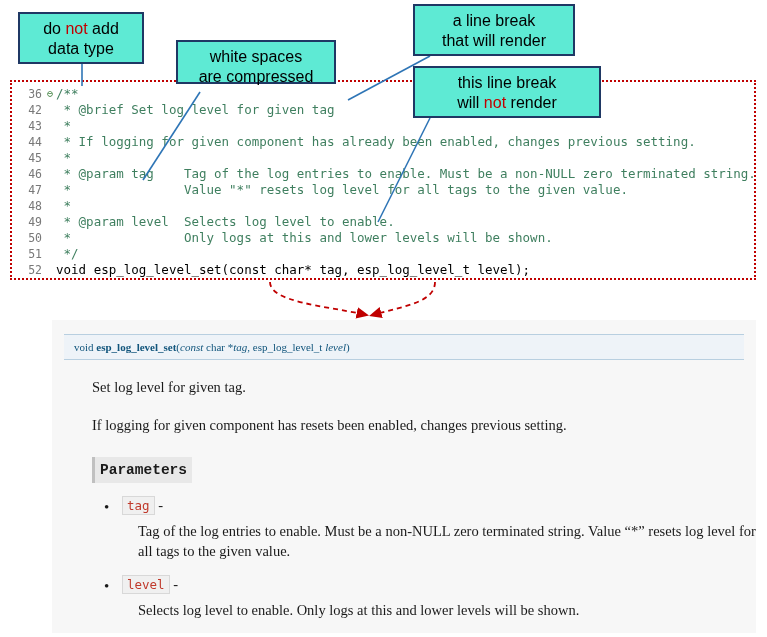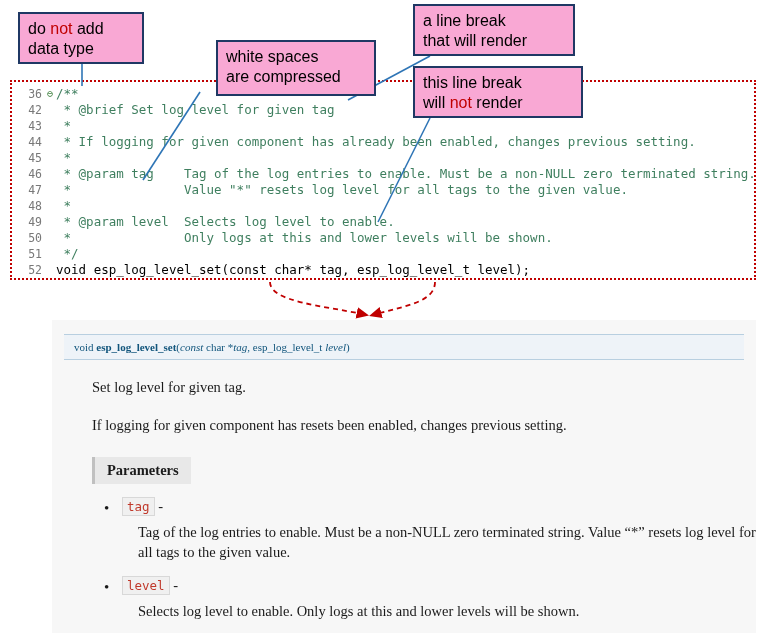--- a/index.html
+++ b/index.html
@@ -12,36 +12,37 @@
     height: 637px;
     position: relative;
     font-family: "Liberation Sans", sans-serif;
     overflow: hidden;
   }
 
   
   .callout {
     position: absolute;
     border: 2px solid #1f3864;
-    background: #f9a8d4;
+    background: #5eead4;
     color: #000000;
     font-size: 16px;
     line-height: 1.25;
+    text-align: center;
     padding: 5px 8px;
     box-sizing: border-box;
     z-index: 5;
   }
   .callout .hl {
     color: #c00000;
   }
 
   #callout-datatype { left: 18px;  top: 12px;  width: 126px; height: 52px; }
-  #callout-spaces   { left: 176px; top: 40px;  width: 160px; height: 56px; margin-left: 40px; }
+  #callout-spaces   { left: 176px; top: 40px;  width: 160px; height: 44px; }
   #callout-break-render     { left: 413px; top: 4px;  width: 162px; height: 52px; }
-  #callout-break-not-render { left: 413px; top: 66px; width: 170px; height: 52px; }
+  #callout-break-not-render { left: 413px; top: 66px; width: 188px; height: 52px; }
 
   
   .conn {
     position: absolute;
     z-index: 4;
     pointer-events: none;
   }
 
   
   #code-panel {
@@ -130,25 +131,25 @@
     color: #1a1a1a;
     font-family: "Liberation Serif", serif;
     line-height: 1.35;
     max-width: 640px;
   }
   #params-header {
     margin: 22px 0 0 40px;
     display: inline-block;
     background: #e8e8e8;
     border-left: 3px solid #c0c0c0;
-    padding: 5px 12px;
+    padding: 5px 5px;
     font-size: 14.5px;
     font-weight: bold;
     color: #1a1a1a;
-    font-family: Liberation Serif, serif;
+    font-family: Liberation Mono, monospace;
   }
   .param-item {
     margin: 14px 0 0 70px;
     font-family: "Liberation Serif", serif;
     font-size: 14.5px;
     color: #1a1a1a;
     position: relative;
     max-width: 660px;
   }
   .param-item .bullet {

